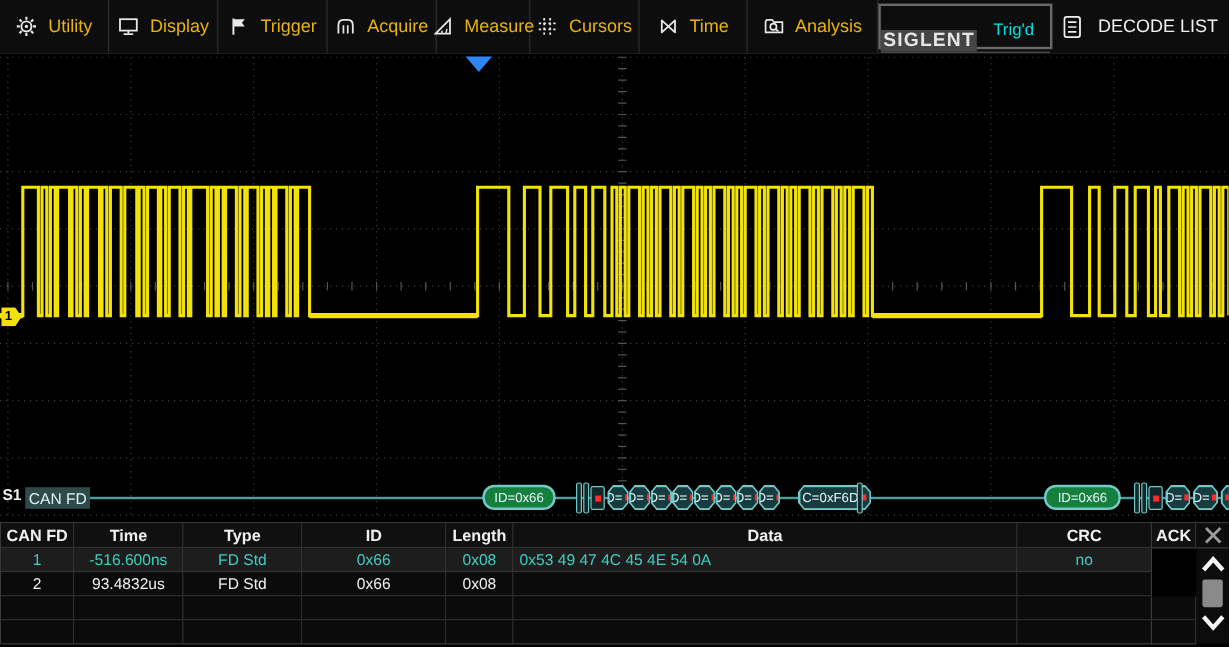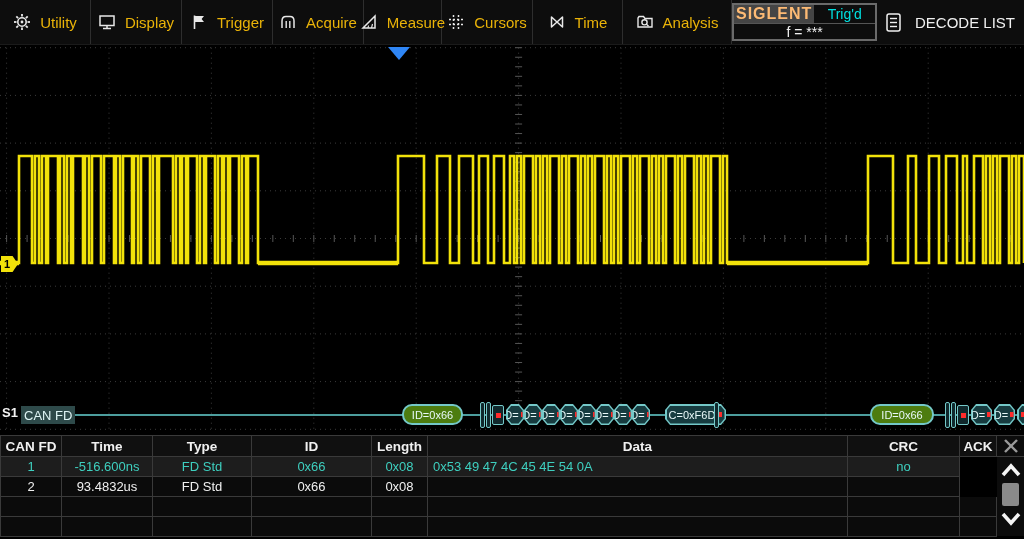--- a/index.html
+++ b/index.html
@@ -12,22 +12,22 @@
              background:#0d0d0d; display:flex; align-items:stretch; border-bottom:1px solid #1a1a1a; }
   .menu-item { display:flex; align-items:center; gap:9px; justify-content:center;
                border-right:1px solid #2e2e2e; color:#eab308; font-size:15px; cursor:pointer; }
   .menu-item svg { flex:0 0 auto; }
   .w0{width:91px}.w1{width:91px}.w2{width:91px}.w3{width:91px}.w4{width:91px}
   .w5{width:78px}.w6{width:90px}.w7{width:109px}
 
   .logo-box { width:145px; margin:3px 0 3px 0; border:2px solid #6a6a6a; display:flex;
               flex-direction:column; background:#0d0d0d; }
   .logo-top { flex:1; display:flex; border-bottom:1px solid #555; }
-  .logo-name { width:57%; background:#454545; color:#fdba74; font-weight:bold; font-size:16px;
-               letter-spacing:1px; display:flex; align-items:center; justify-content:center; }
+  .logo-name { width:57%; background:#454545; color:#e5e5e5; font-weight:bold; font-size:16px;
+               letter-spacing:1px; display:flex; align-items:center; justify-content:center;margin-top:20px; }
   .trig-badge { flex:1; color:#00e0e0; font-size:14px; display:flex; align-items:center; justify-content:center; }
   .freq-row { flex:1; color:#f0f0f0; font-size:14px; display:flex; align-items:center; justify-content:center; }
   .decode-list-btn { flex:1; display:flex; align-items:center; justify-content:center; gap:14px;
                      color:#f0f0f0; font-size:15px; cursor:pointer; }
 
   
   .screen { position:absolute; left:0; top:45px; width:1024px; height:388px; background:#000; }
   .screen svg.gridwave { position:absolute; left:0; top:0; }
 
   .trig-pos { position:absolute; width:0; height:0; top:2px;
@@ -38,21 +38,21 @@
                color:#000; font-weight:bold; font-size:11px; display:flex; align-items:center;
                justify-content:flex-start; padding-left:3px; cursor:pointer; }
 
   
   .bus-line { position:absolute; left:70px; right:0; top:369px; height:2px; background:#4d9e9e; }
   .bus-ch { position:absolute; left:2px; top:360px; color:#f2f2f2; font-weight:bold; font-size:13px; }
   .bus-tag { position:absolute; left:21px; top:361px; height:18px; padding:0 3px; background:#2e4a4a;
              color:#dff5f5; font-size:13px; display:flex; align-items:center; cursor:pointer; }
   .bus-item { position:absolute; display:flex; align-items:center; justify-content:center;
               color:#e8f8f8; font-size:11px; white-space:nowrap; overflow:hidden; }
-  .bus-pill { top:359px; height:21px; background:#4d7c0f; border:2px solid #74c8c8; border-radius:10px; }
+  .bus-pill { top:359px; height:21px; background:#15803d; border:2px solid #74c8c8; border-radius:10px; }
   .bus-hex-outer { top:359px; height:21px; background:#74c8c8;
                    clip-path:polygon(5px 0,calc(100% - 5px) 0,100% 6px,100% calc(100% - 6px),calc(100% - 5px) 100%,5px 100%,0 calc(100% - 6px),0 6px); }
   .bus-hex-inner { position:absolute; left:1.5px; top:1.5px; right:1.5px; bottom:1.5px; background:#173c40;
                    clip-path:polygon(4px 0,calc(100% - 4px) 0,100% 5px,100% calc(100% - 5px),calc(100% - 4px) 100%,4px 100%,0 calc(100% - 5px),0 5px);
                    display:flex; align-items:center; justify-content:center; gap:2px; }
   .bus-bar { top:357px; height:26px; width:5px; background:#10282c; border:1.5px solid #74c8c8; border-radius:2px; }
   .bus-dotbox { top:360px; height:20px; background:#10282c; border:1.5px solid #74c8c8; border-radius:2px; }
   .red-dot { display:inline-block; width:5px; height:5px; background:#ff2b2b; flex:0 0 auto; }
 
   

